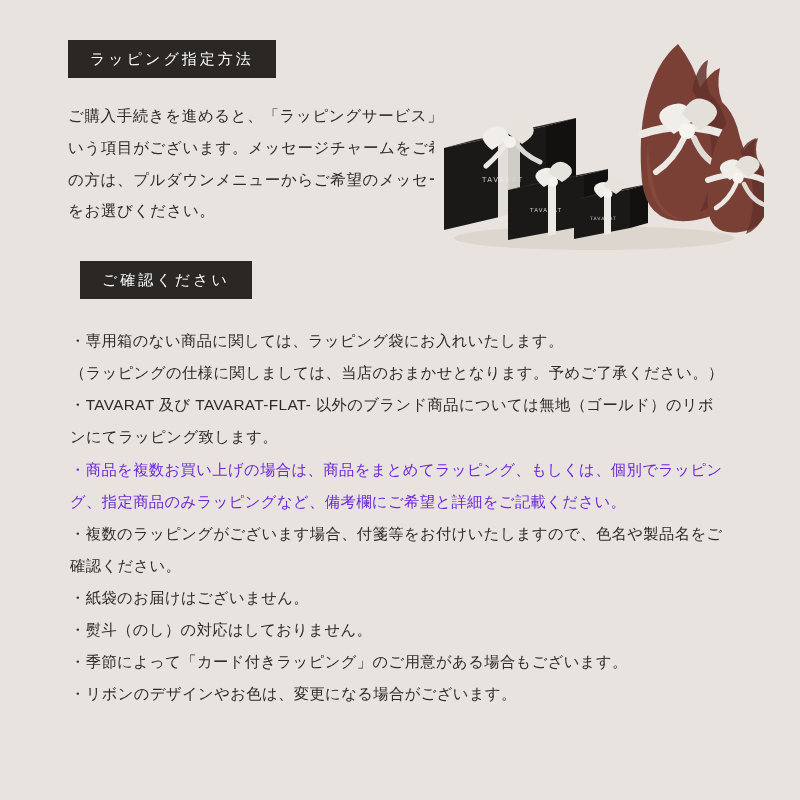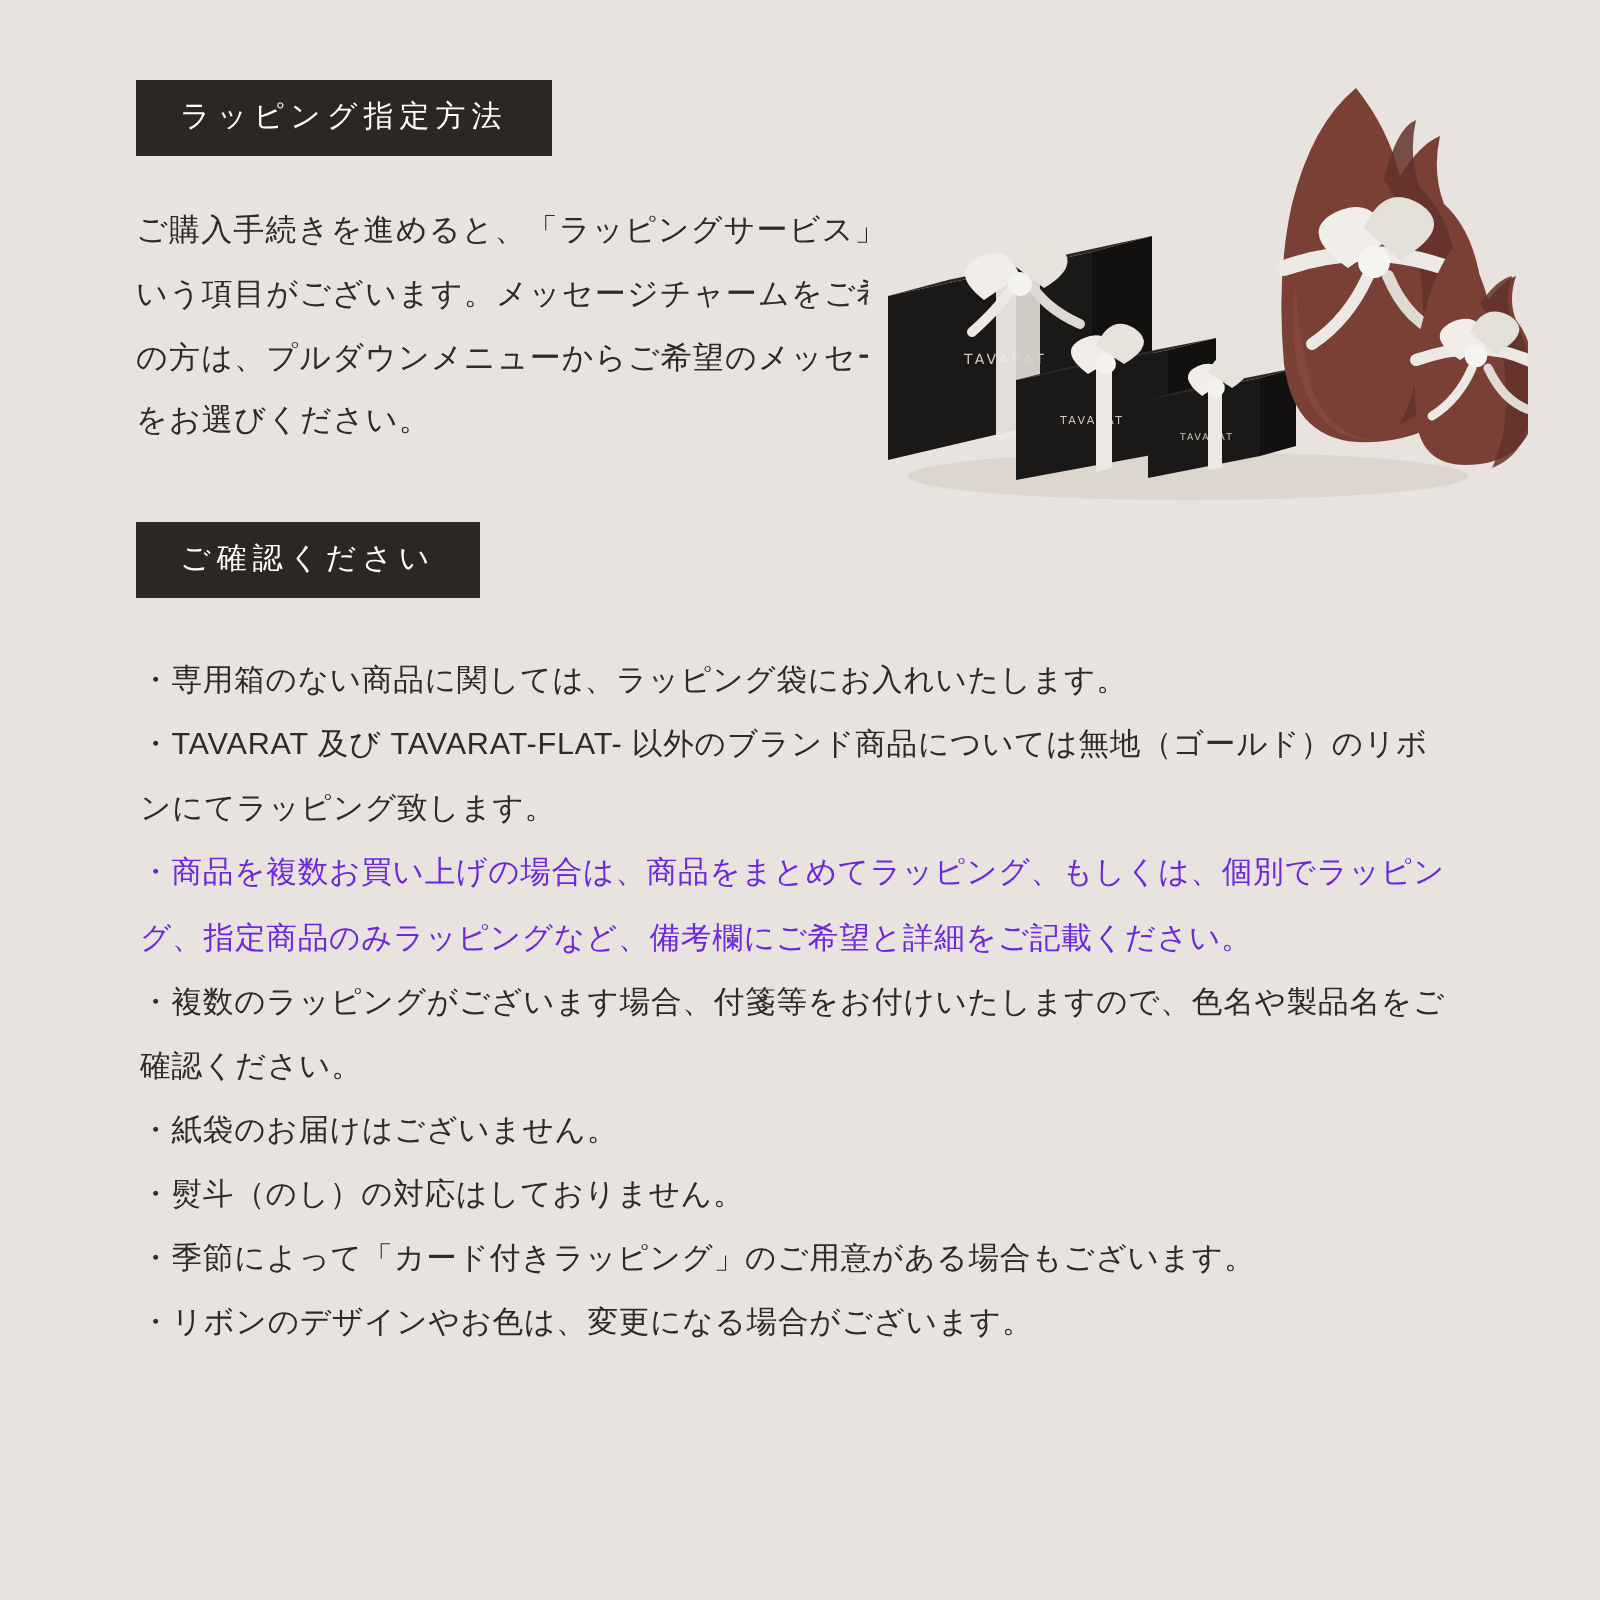--- a/index.html
+++ b/index.html
@@ -31,21 +31,21 @@
     font-size: 15px;
     letter-spacing: 3px;
     padding: 11px 22px 12px 22px;
     line-height: 1;
     font-weight: 400;
   }
   .heading-1 {
     margin: 6px 0 0 12px;
   }
   .heading-2 {
-    margin: 0 0 0 12px;
+    margin: 0 0 0 24px;
   }
 
   
   .intro {
     margin: 22px 0 0 12px;
     width: 400px;
     font-size: 15.5px;
     line-height: 2.05;
     letter-spacing: 0.6px;
     color: #2e2a27;
@@ -160,20 +160,21 @@
   <div>
     <div class="heading heading-1">ラッピング指定方法</div>
     <p class="intro">ご購入手続きを進めると、「ラッピングサービス」という項目がございます。メッセージチャームをご希望の方は、プルダウンメニューからご希望のメッセージをお選びください。</p>
   </div>
 
   <div class="confirm-wrap">
     <div class="heading heading-2">ご確認ください</div>
 
     <div class="list">
       <p>・専用箱のない商品に関しては、ラッピング袋にお入れいたします。</p>
+      <p>（ラッピングの仕様に関しましては、当店のおまかせとなります。予めご了承ください。）</p>
       <p>・TAVARAT 及び TAVARAT-FLAT- 以外のブランド商品については無地（ゴールド）のリボンにてラッピング致します。</p>
       <p class="red">・商品を複数お買い上げの場合は、商品をまとめてラッピング、もしくは、個別でラッピング、指定商品のみラッピングなど、備考欄にご希望と詳細をご記載ください。</p>
       <p>・複数のラッピングがございます場合、付箋等をお付けいたしますので、色名や製品名をご確認ください。</p>
       <p>・紙袋のお届けはございません。</p>
       <p>・熨斗（のし）の対応はしておりません。</p>
       <p>・季節によって「カード付きラッピング」のご用意がある場合もございます。</p>
       <p>・リボンのデザインやお色は、変更になる場合がございます。</p>
     </div>
   </div>
 

